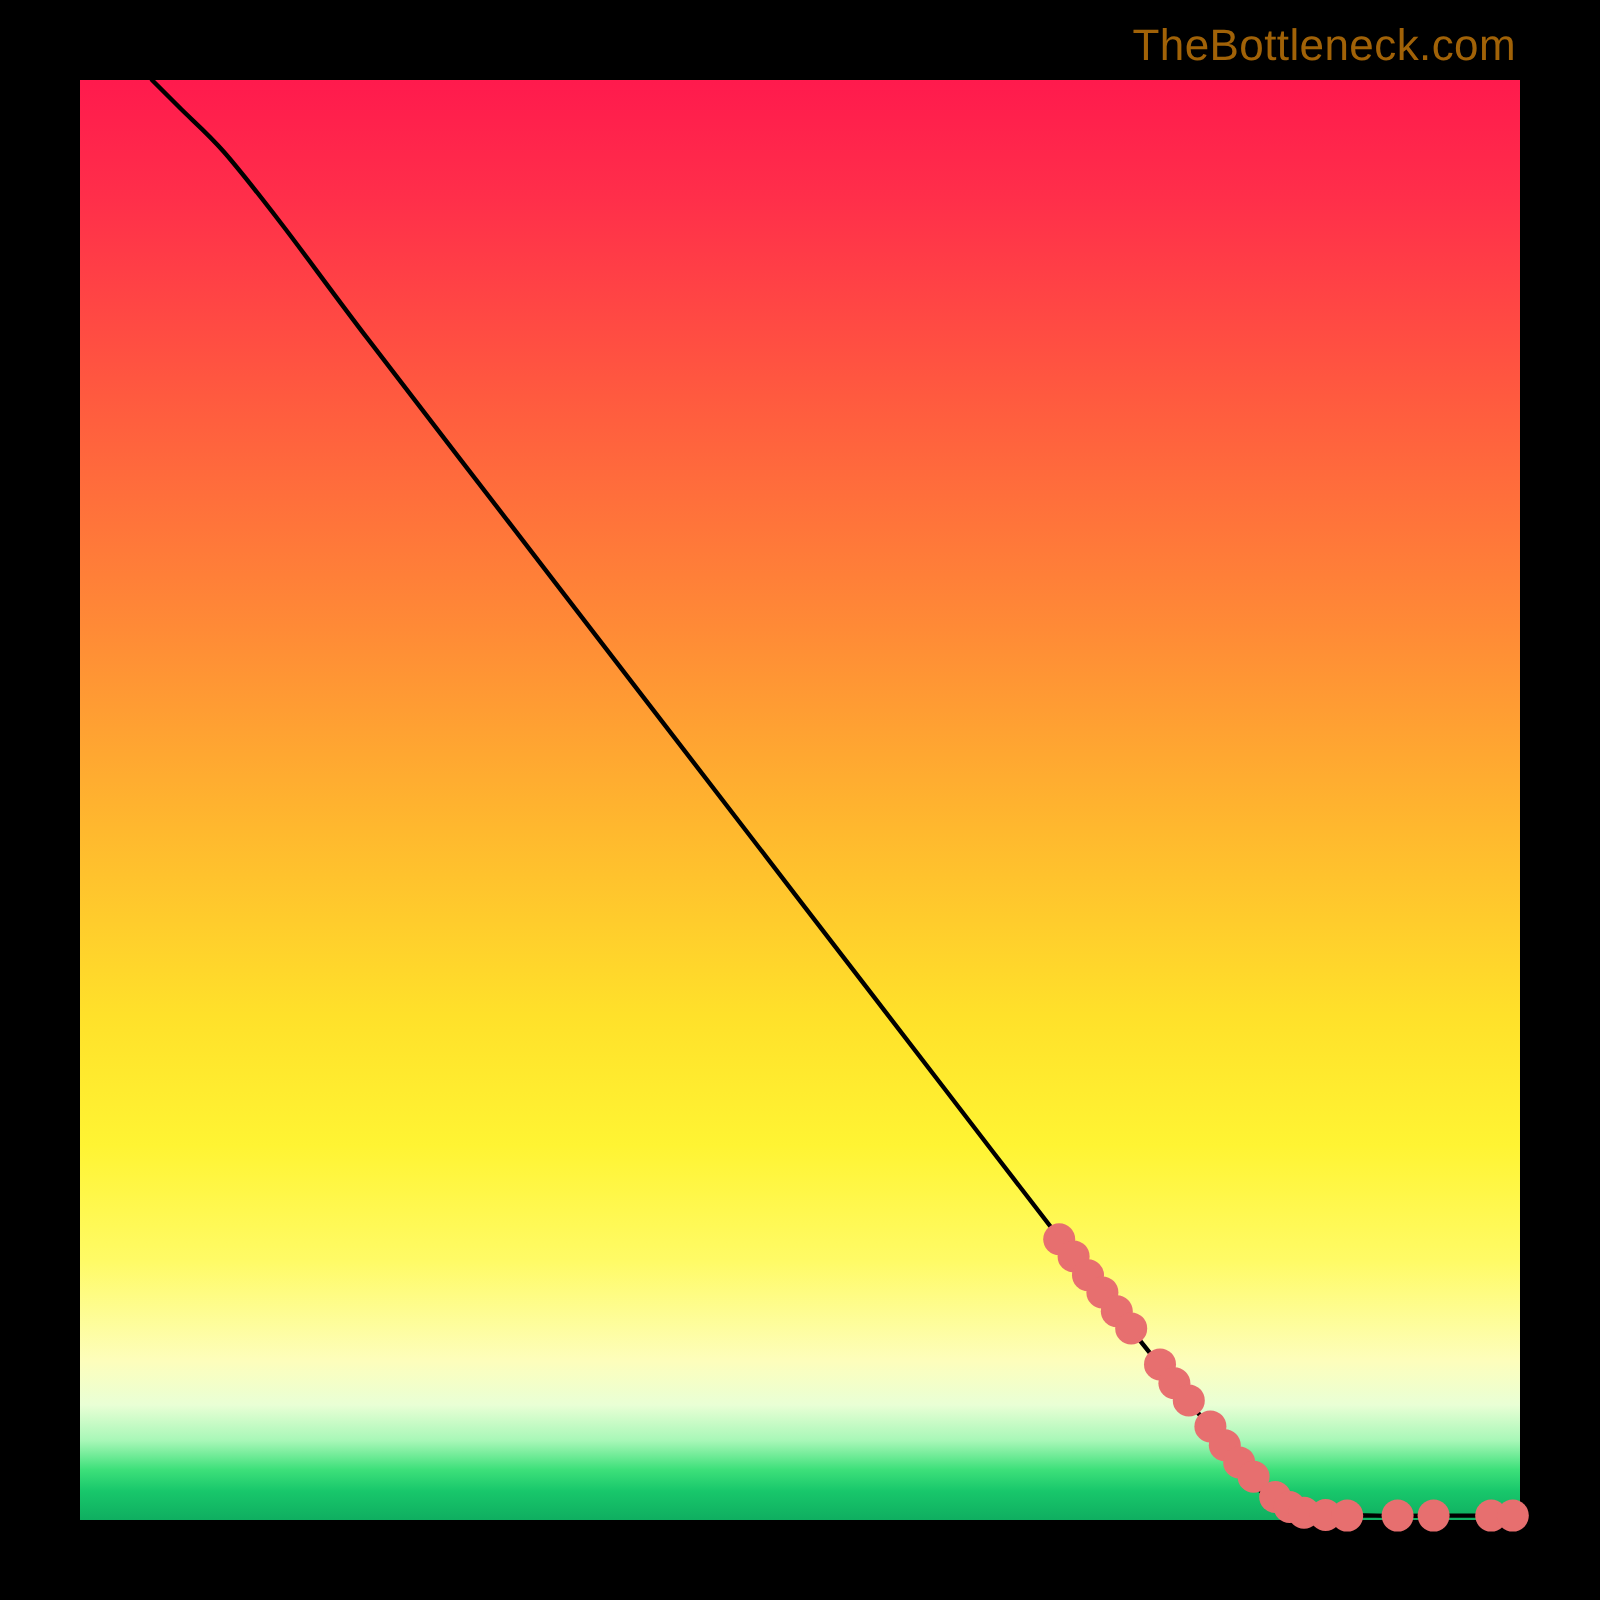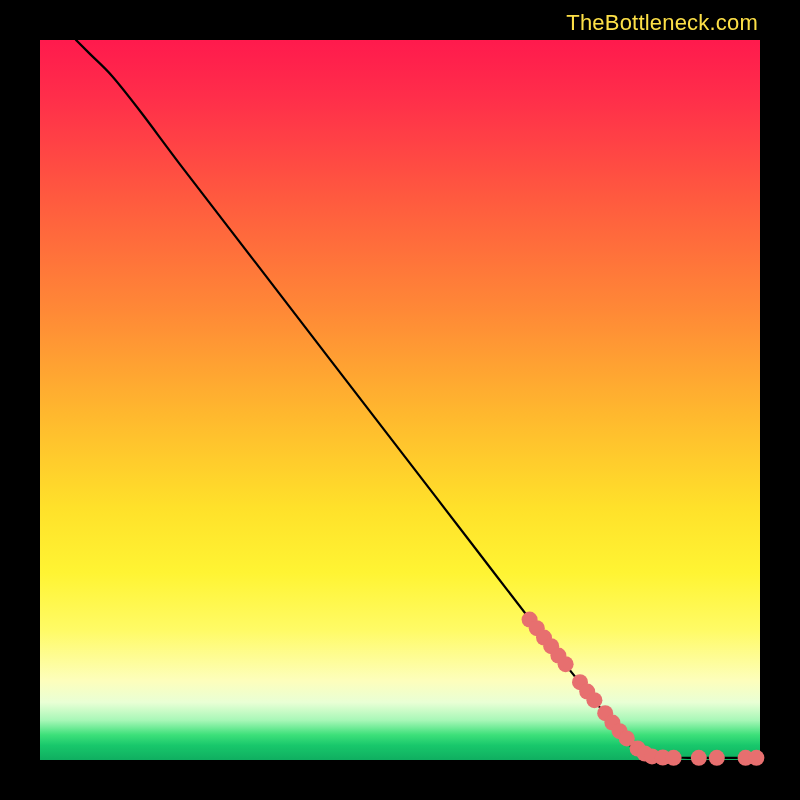--- a/index.html
+++ b/index.html
@@ -40,21 +40,21 @@
       #a7f7b7 94.5%,
       #3de07a 96.5%,
       #18c76b 98%,
       #0fae60 100%
     );
   }
   .attribution {
     position: absolute;
     top: 10px;
     right: 42px;
-    color: #fde047;
+    color: #a16207;
     font-size: 22px;
     font-weight: 500;
     letter-spacing: 0.2px;
   }
   svg.overlay {
     position: absolute;
     left: 0;
     top: 0;
     width: 720px;
     height: 720px;

